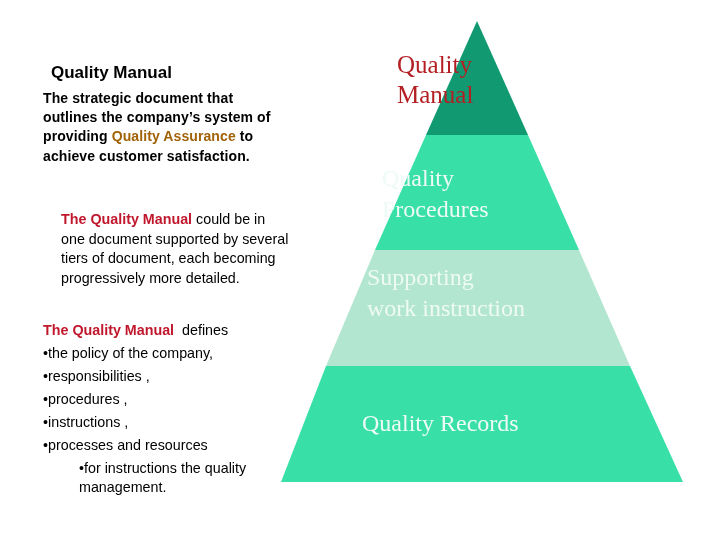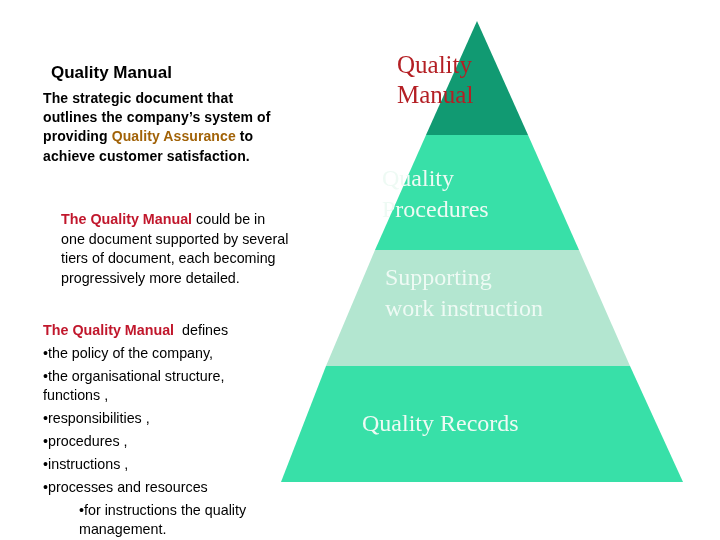--- a/index.html
+++ b/index.html
@@ -47,21 +47,20 @@
 <div class="left">
   <div class="heading">Quality Manual</div>
 
   <div class="p1"><span>The strategic document that outlines the company’s system of providing </span><span class="green">Quality Assurance</span><span> to achieve customer satisfaction.</span></div>
 
   <div class="p2"><span class="red">The Quality Manual</span><span> could be in one document supported by several tiers of document, each becoming progressively more detailed.</span></div>
 
   <div class="p3">
     <span class="line"><span class="red">The Quality Manual</span><span style="white-space:pre">  defines</span></span>
     <span class="bul">•the policy of the company,</span>
-    <span class="bul wrap" style="width:210px">•the organisational structure, functions ,</span>
     <span class="bul">•responsibilities ,</span>
     <span class="bul">•procedures ,</span>
     <span class="bul">•instructions ,</span>
     <span class="bul">•processes and resources</span>
     <span class="sub" style="width:170px">•for instructions the quality management.</span>
   </div>
 </div>
 
 <svg class="pyramid" width="720" height="540" viewBox="0 0 720 540">
   <polygon points="477,21 528,135 426,135" fill="#119a72"></polygon>
@@ -73,20 +72,20 @@
 <div class="plabel top" style="left:397px; top:50px; width:160px;">
   <div>Quality</div>
   <div>Manual</div>
 </div>
 
 <div class="plabel" style="left:382px; top:163px; width:190px;">
   <div>Quality</div>
   <div>Procedures</div>
 </div>
 
-<div class="plabel" style="left:385px; top:262px; width:220px;">
+<div class="plabel" style="left:367px; top:262px; width:220px;">
   <div>Supporting</div>
   <div>work instruction</div>
 </div>
 
 <div class="plabel" style="left:362px; top:408px; width:240px;">
   <div>Quality Records</div>
 </div>
 
 </body></html>

